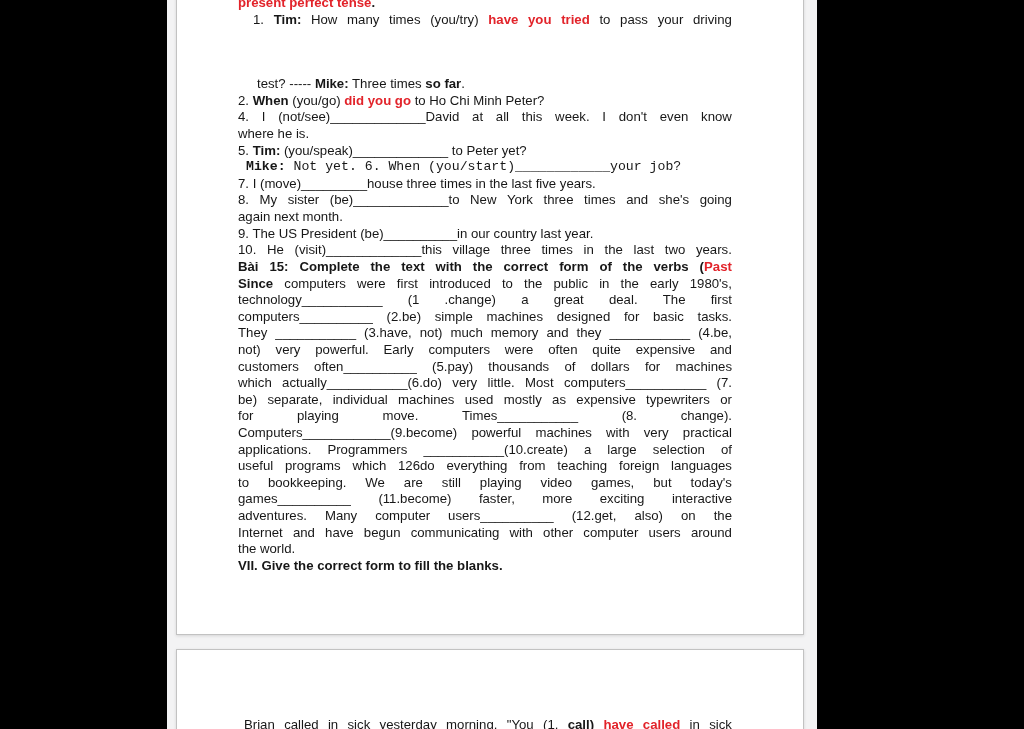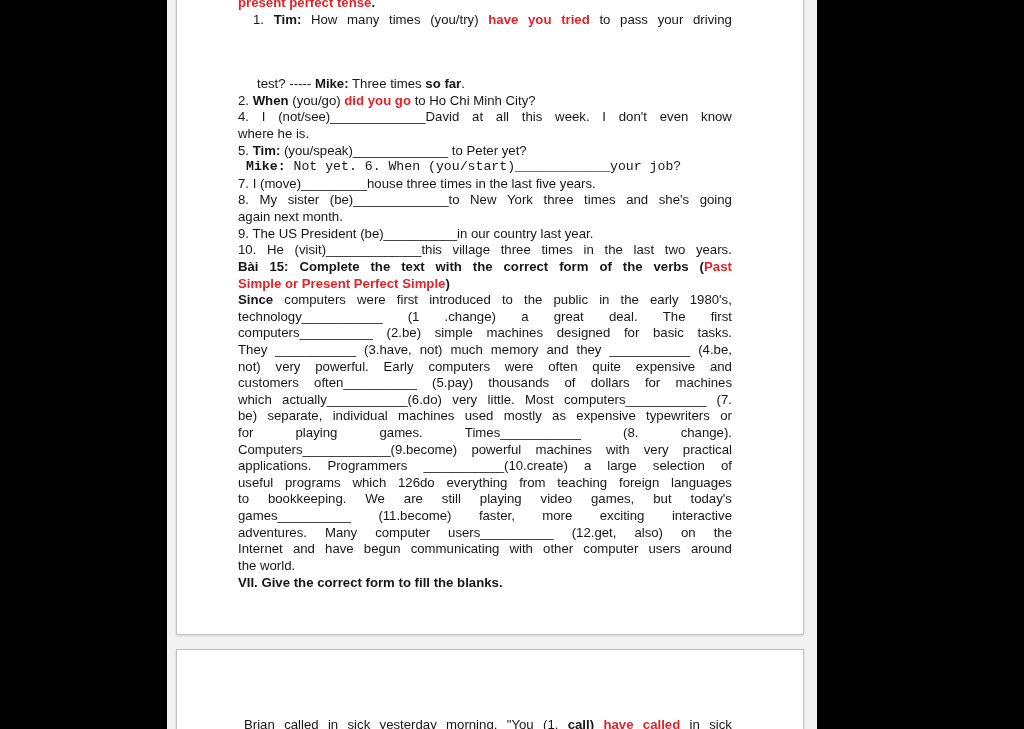--- a/index.html
+++ b/index.html
@@ -42,41 +42,40 @@
 </head>
 <body>
 
 <div class="screen">
   <div class="viewer">
     <div class="page page-1">
       <div class="page-content">
           <div class="tline"><span class="seg b r">present perfect tense</span><span class="seg b">.</span></div>
           <div class="tline just" style="padding-left: 15px;"><span class="word"><span class="seg">1.</span></span><span class="word"><span class="seg b">Tim:</span></span><span class="word"><span class="seg">How</span></span><span class="word"><span class="seg">many</span></span><span class="word"><span class="seg">times</span></span><span class="word"><span class="seg">(you/try)</span></span><span class="word"><span class="seg b r">have</span></span><span class="word"><span class="seg b r">you</span></span><span class="word"><span class="seg b r">tried</span></span><span class="word"><span class="seg">to</span></span><span class="word"><span class="seg">pass</span></span><span class="word"><span class="seg">your</span></span><span class="word"><span class="seg">driving</span></span></div>
           <div class="tline" style="padding-left: 19px; margin-top: 48px;"><span class="seg">test? ----- </span><span class="seg b">Mike:</span><span class="seg"> Three times </span><span class="seg b">so far</span><span class="seg">.</span></div>
-          <div class="tline"><span class="seg">2. </span><span class="seg b">When</span><span class="seg"> (you/go) </span><span class="seg b r">did you go</span><span class="seg"> to Ho Chi Minh City?</span></div>
+          <div class="tline"><span class="seg">2. </span><span class="seg b">When</span><span class="seg"> (you/go) </span><span class="seg b r">did you go</span><span class="seg"> to Ho Chi Minh Peter?</span></div>
           <div class="tline just"><span class="word"><span class="seg">4.</span></span><span class="word"><span class="seg">I</span></span><span class="word"><span class="seg">(not/see)_____________David</span></span><span class="word"><span class="seg">at</span></span><span class="word"><span class="seg">all</span></span><span class="word"><span class="seg">this</span></span><span class="word"><span class="seg">week.</span></span><span class="word"><span class="seg">I</span></span><span class="word"><span class="seg">don't</span></span><span class="word"><span class="seg">even</span></span><span class="word"><span class="seg">know</span></span></div>
           <div class="tline"><span class="seg">where he is.</span></div>
           <div class="tline"><span class="seg">5. </span><span class="seg b">Tim:</span><span class="seg"> (you/speak)_____________ to Peter yet?</span></div>
           <div class="tline" style="padding-left: 8px; font-family: Liberation Mono, monospace;"><span class="seg b">Mike:</span><span class="seg"> Not yet. 6. When (you/start)____________your job?</span></div>
           <div class="tline"><span class="seg">7. I (move)_________house three times in the last five years.</span></div>
           <div class="tline just"><span class="word"><span class="seg">8.</span></span><span class="word"><span class="seg">My</span></span><span class="word"><span class="seg">sister</span></span><span class="word"><span class="seg">(be)_____________to</span></span><span class="word"><span class="seg">New</span></span><span class="word"><span class="seg">York</span></span><span class="word"><span class="seg">three</span></span><span class="word"><span class="seg">times</span></span><span class="word"><span class="seg">and</span></span><span class="word"><span class="seg">she's</span></span><span class="word"><span class="seg">going</span></span></div>
           <div class="tline"><span class="seg">again next month.</span></div>
           <div class="tline"><span class="seg">9. The US President (be)__________in our country last year.</span></div>
           <div class="tline just"><span class="word"><span class="seg">10.</span></span><span class="word"><span class="seg">He</span></span><span class="word"><span class="seg">(visit)_____________this</span></span><span class="word"><span class="seg">village</span></span><span class="word"><span class="seg">three</span></span><span class="word"><span class="seg">times</span></span><span class="word"><span class="seg">in</span></span><span class="word"><span class="seg">the</span></span><span class="word"><span class="seg">last</span></span><span class="word"><span class="seg">two</span></span><span class="word"><span class="seg">years.</span></span></div>
           <div class="tline just"><span class="word"><span class="seg b">Bài</span></span><span class="word"><span class="seg b">15:</span></span><span class="word"><span class="seg b">Complete</span></span><span class="word"><span class="seg b">the</span></span><span class="word"><span class="seg b">text</span></span><span class="word"><span class="seg b">with</span></span><span class="word"><span class="seg b">the</span></span><span class="word"><span class="seg b">correct</span></span><span class="word"><span class="seg b">form</span></span><span class="word"><span class="seg b">of</span></span><span class="word"><span class="seg b">the</span></span><span class="word"><span class="seg b">verbs</span></span><span class="word"><span class="seg b">(</span><span class="seg b r">Past</span></span></div>
-          <div class="tline"><span class="seg b r">Simple or Present Perfect Simple</span><span class="seg b">)</span></div>
           <div class="tline just"><span class="word"><span class="seg b">Since</span></span><span class="word"><span class="seg">computers</span></span><span class="word"><span class="seg">were</span></span><span class="word"><span class="seg">first</span></span><span class="word"><span class="seg">introduced</span></span><span class="word"><span class="seg">to</span></span><span class="word"><span class="seg">the</span></span><span class="word"><span class="seg">public</span></span><span class="word"><span class="seg">in</span></span><span class="word"><span class="seg">the</span></span><span class="word"><span class="seg">early</span></span><span class="word"><span class="seg">1980's,</span></span></div>
           <div class="tline just"><span class="word"><span class="seg">technology___________</span></span><span class="word"><span class="seg">(1</span></span><span class="word"><span class="seg">.change)</span></span><span class="word"><span class="seg">a</span></span><span class="word"><span class="seg">great</span></span><span class="word"><span class="seg">deal.</span></span><span class="word"><span class="seg">The</span></span><span class="word"><span class="seg">first</span></span></div>
           <div class="tline just"><span class="word"><span class="seg">computers__________</span></span><span class="word"><span class="seg">(2.be)</span></span><span class="word"><span class="seg">simple</span></span><span class="word"><span class="seg">machines</span></span><span class="word"><span class="seg">designed</span></span><span class="word"><span class="seg">for</span></span><span class="word"><span class="seg">basic</span></span><span class="word"><span class="seg">tasks.</span></span></div>
           <div class="tline just"><span class="word"><span class="seg">They</span></span><span class="word"><span class="seg">___________</span></span><span class="word"><span class="seg">(3.have,</span></span><span class="word"><span class="seg">not)</span></span><span class="word"><span class="seg">much</span></span><span class="word"><span class="seg">memory</span></span><span class="word"><span class="seg">and</span></span><span class="word"><span class="seg">they</span></span><span class="word"><span class="seg">___________</span></span><span class="word"><span class="seg">(4.be,</span></span></div>
           <div class="tline just"><span class="word"><span class="seg">not)</span></span><span class="word"><span class="seg">very</span></span><span class="word"><span class="seg">powerful.</span></span><span class="word"><span class="seg">Early</span></span><span class="word"><span class="seg">computers</span></span><span class="word"><span class="seg">were</span></span><span class="word"><span class="seg">often</span></span><span class="word"><span class="seg">quite</span></span><span class="word"><span class="seg">expensive</span></span><span class="word"><span class="seg">and</span></span></div>
           <div class="tline just"><span class="word"><span class="seg">customers</span></span><span class="word"><span class="seg">often__________</span></span><span class="word"><span class="seg">(5.pay)</span></span><span class="word"><span class="seg">thousands</span></span><span class="word"><span class="seg">of</span></span><span class="word"><span class="seg">dollars</span></span><span class="word"><span class="seg">for</span></span><span class="word"><span class="seg">machines</span></span></div>
           <div class="tline just"><span class="word"><span class="seg">which</span></span><span class="word"><span class="seg">actually___________(6.do)</span></span><span class="word"><span class="seg">very</span></span><span class="word"><span class="seg">little.</span></span><span class="word"><span class="seg">Most</span></span><span class="word"><span class="seg">computers___________</span></span><span class="word"><span class="seg">(7.</span></span></div>
           <div class="tline just"><span class="word"><span class="seg">be)</span></span><span class="word"><span class="seg">separate,</span></span><span class="word"><span class="seg">individual</span></span><span class="word"><span class="seg">machines</span></span><span class="word"><span class="seg">used</span></span><span class="word"><span class="seg">mostly</span></span><span class="word"><span class="seg">as</span></span><span class="word"><span class="seg">expensive</span></span><span class="word"><span class="seg">typewriters</span></span><span class="word"><span class="seg">or</span></span></div>
-          <div class="tline just"><span class="word"><span class="seg">for</span></span><span class="word"><span class="seg">playing</span></span><span class="word"><span class="seg">games.</span></span><span class="word"><span class="seg">Times___________</span></span><span class="word"><span class="seg">(8.</span></span><span class="word"><span class="seg">change).</span></span></div>
+          <div class="tline just"><span class="word"><span class="seg">for</span></span><span class="word"><span class="seg">playing</span></span><span class="word"><span class="seg">move.</span></span><span class="word"><span class="seg">Times___________</span></span><span class="word"><span class="seg">(8.</span></span><span class="word"><span class="seg">change).</span></span></div>
           <div class="tline just"><span class="word"><span class="seg">Computers____________(9.become)</span></span><span class="word"><span class="seg">powerful</span></span><span class="word"><span class="seg">machines</span></span><span class="word"><span class="seg">with</span></span><span class="word"><span class="seg">very</span></span><span class="word"><span class="seg">practical</span></span></div>
           <div class="tline just"><span class="word"><span class="seg">applications.</span></span><span class="word"><span class="seg">Programmers</span></span><span class="word"><span class="seg">___________(10.create)</span></span><span class="word"><span class="seg">a</span></span><span class="word"><span class="seg">large</span></span><span class="word"><span class="seg">selection</span></span><span class="word"><span class="seg">of</span></span></div>
           <div class="tline just"><span class="word"><span class="seg">useful</span></span><span class="word"><span class="seg">programs</span></span><span class="word"><span class="seg">which</span></span><span class="word"><span class="seg">126do</span></span><span class="word"><span class="seg">everything</span></span><span class="word"><span class="seg">from</span></span><span class="word"><span class="seg">teaching</span></span><span class="word"><span class="seg">foreign</span></span><span class="word"><span class="seg">languages</span></span></div>
           <div class="tline just"><span class="word"><span class="seg">to</span></span><span class="word"><span class="seg">bookkeeping.</span></span><span class="word"><span class="seg">We</span></span><span class="word"><span class="seg">are</span></span><span class="word"><span class="seg">still</span></span><span class="word"><span class="seg">playing</span></span><span class="word"><span class="seg">video</span></span><span class="word"><span class="seg">games,</span></span><span class="word"><span class="seg">but</span></span><span class="word"><span class="seg">today's</span></span></div>
           <div class="tline just"><span class="word"><span class="seg">games__________</span></span><span class="word"><span class="seg">(11.become)</span></span><span class="word"><span class="seg">faster,</span></span><span class="word"><span class="seg">more</span></span><span class="word"><span class="seg">exciting</span></span><span class="word"><span class="seg">interactive</span></span></div>
           <div class="tline just"><span class="word"><span class="seg">adventures.</span></span><span class="word"><span class="seg">Many</span></span><span class="word"><span class="seg">computer</span></span><span class="word"><span class="seg">users__________</span></span><span class="word"><span class="seg">(12.get,</span></span><span class="word"><span class="seg">also)</span></span><span class="word"><span class="seg">on</span></span><span class="word"><span class="seg">the</span></span></div>
           <div class="tline just"><span class="word"><span class="seg">Internet</span></span><span class="word"><span class="seg">and</span></span><span class="word"><span class="seg">have</span></span><span class="word"><span class="seg">begun</span></span><span class="word"><span class="seg">communicating</span></span><span class="word"><span class="seg">with</span></span><span class="word"><span class="seg">other</span></span><span class="word"><span class="seg">computer</span></span><span class="word"><span class="seg">users</span></span><span class="word"><span class="seg">around</span></span></div>
           <div class="tline"><span class="seg">the world.</span></div>
           <div class="tline"><span class="seg b">VII. Give the correct form to fill the blanks.</span></div>
         </div>

